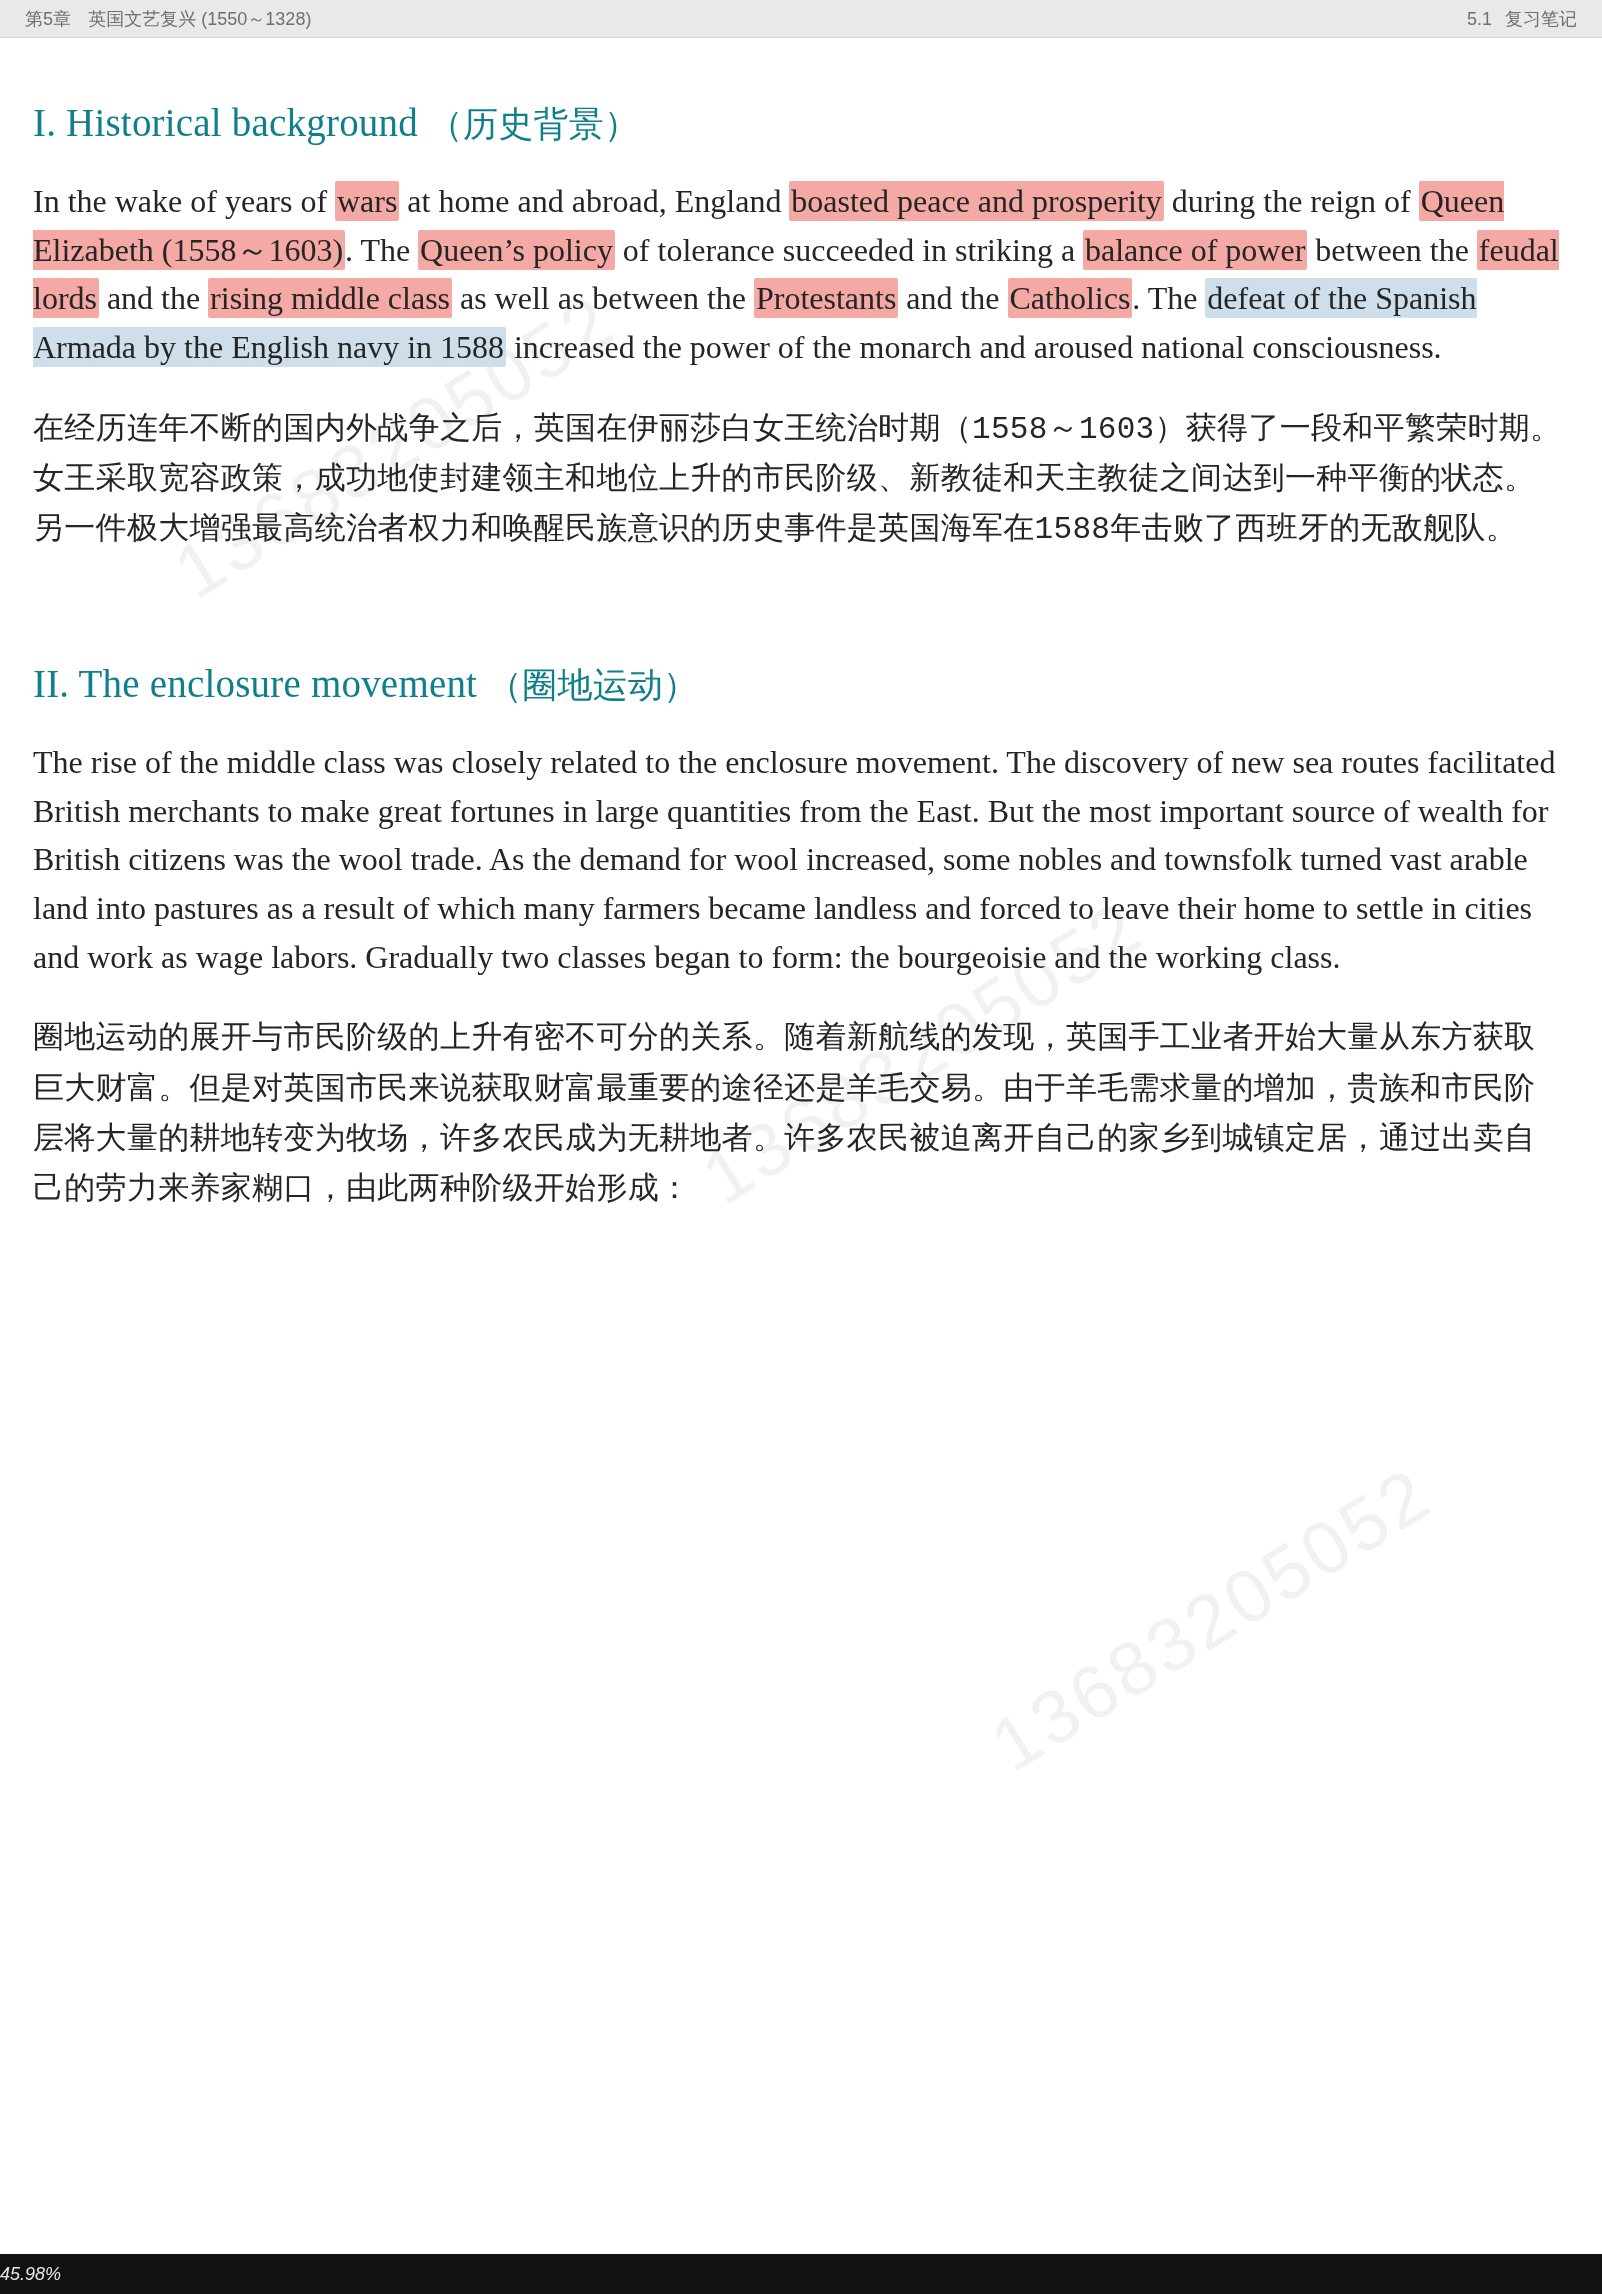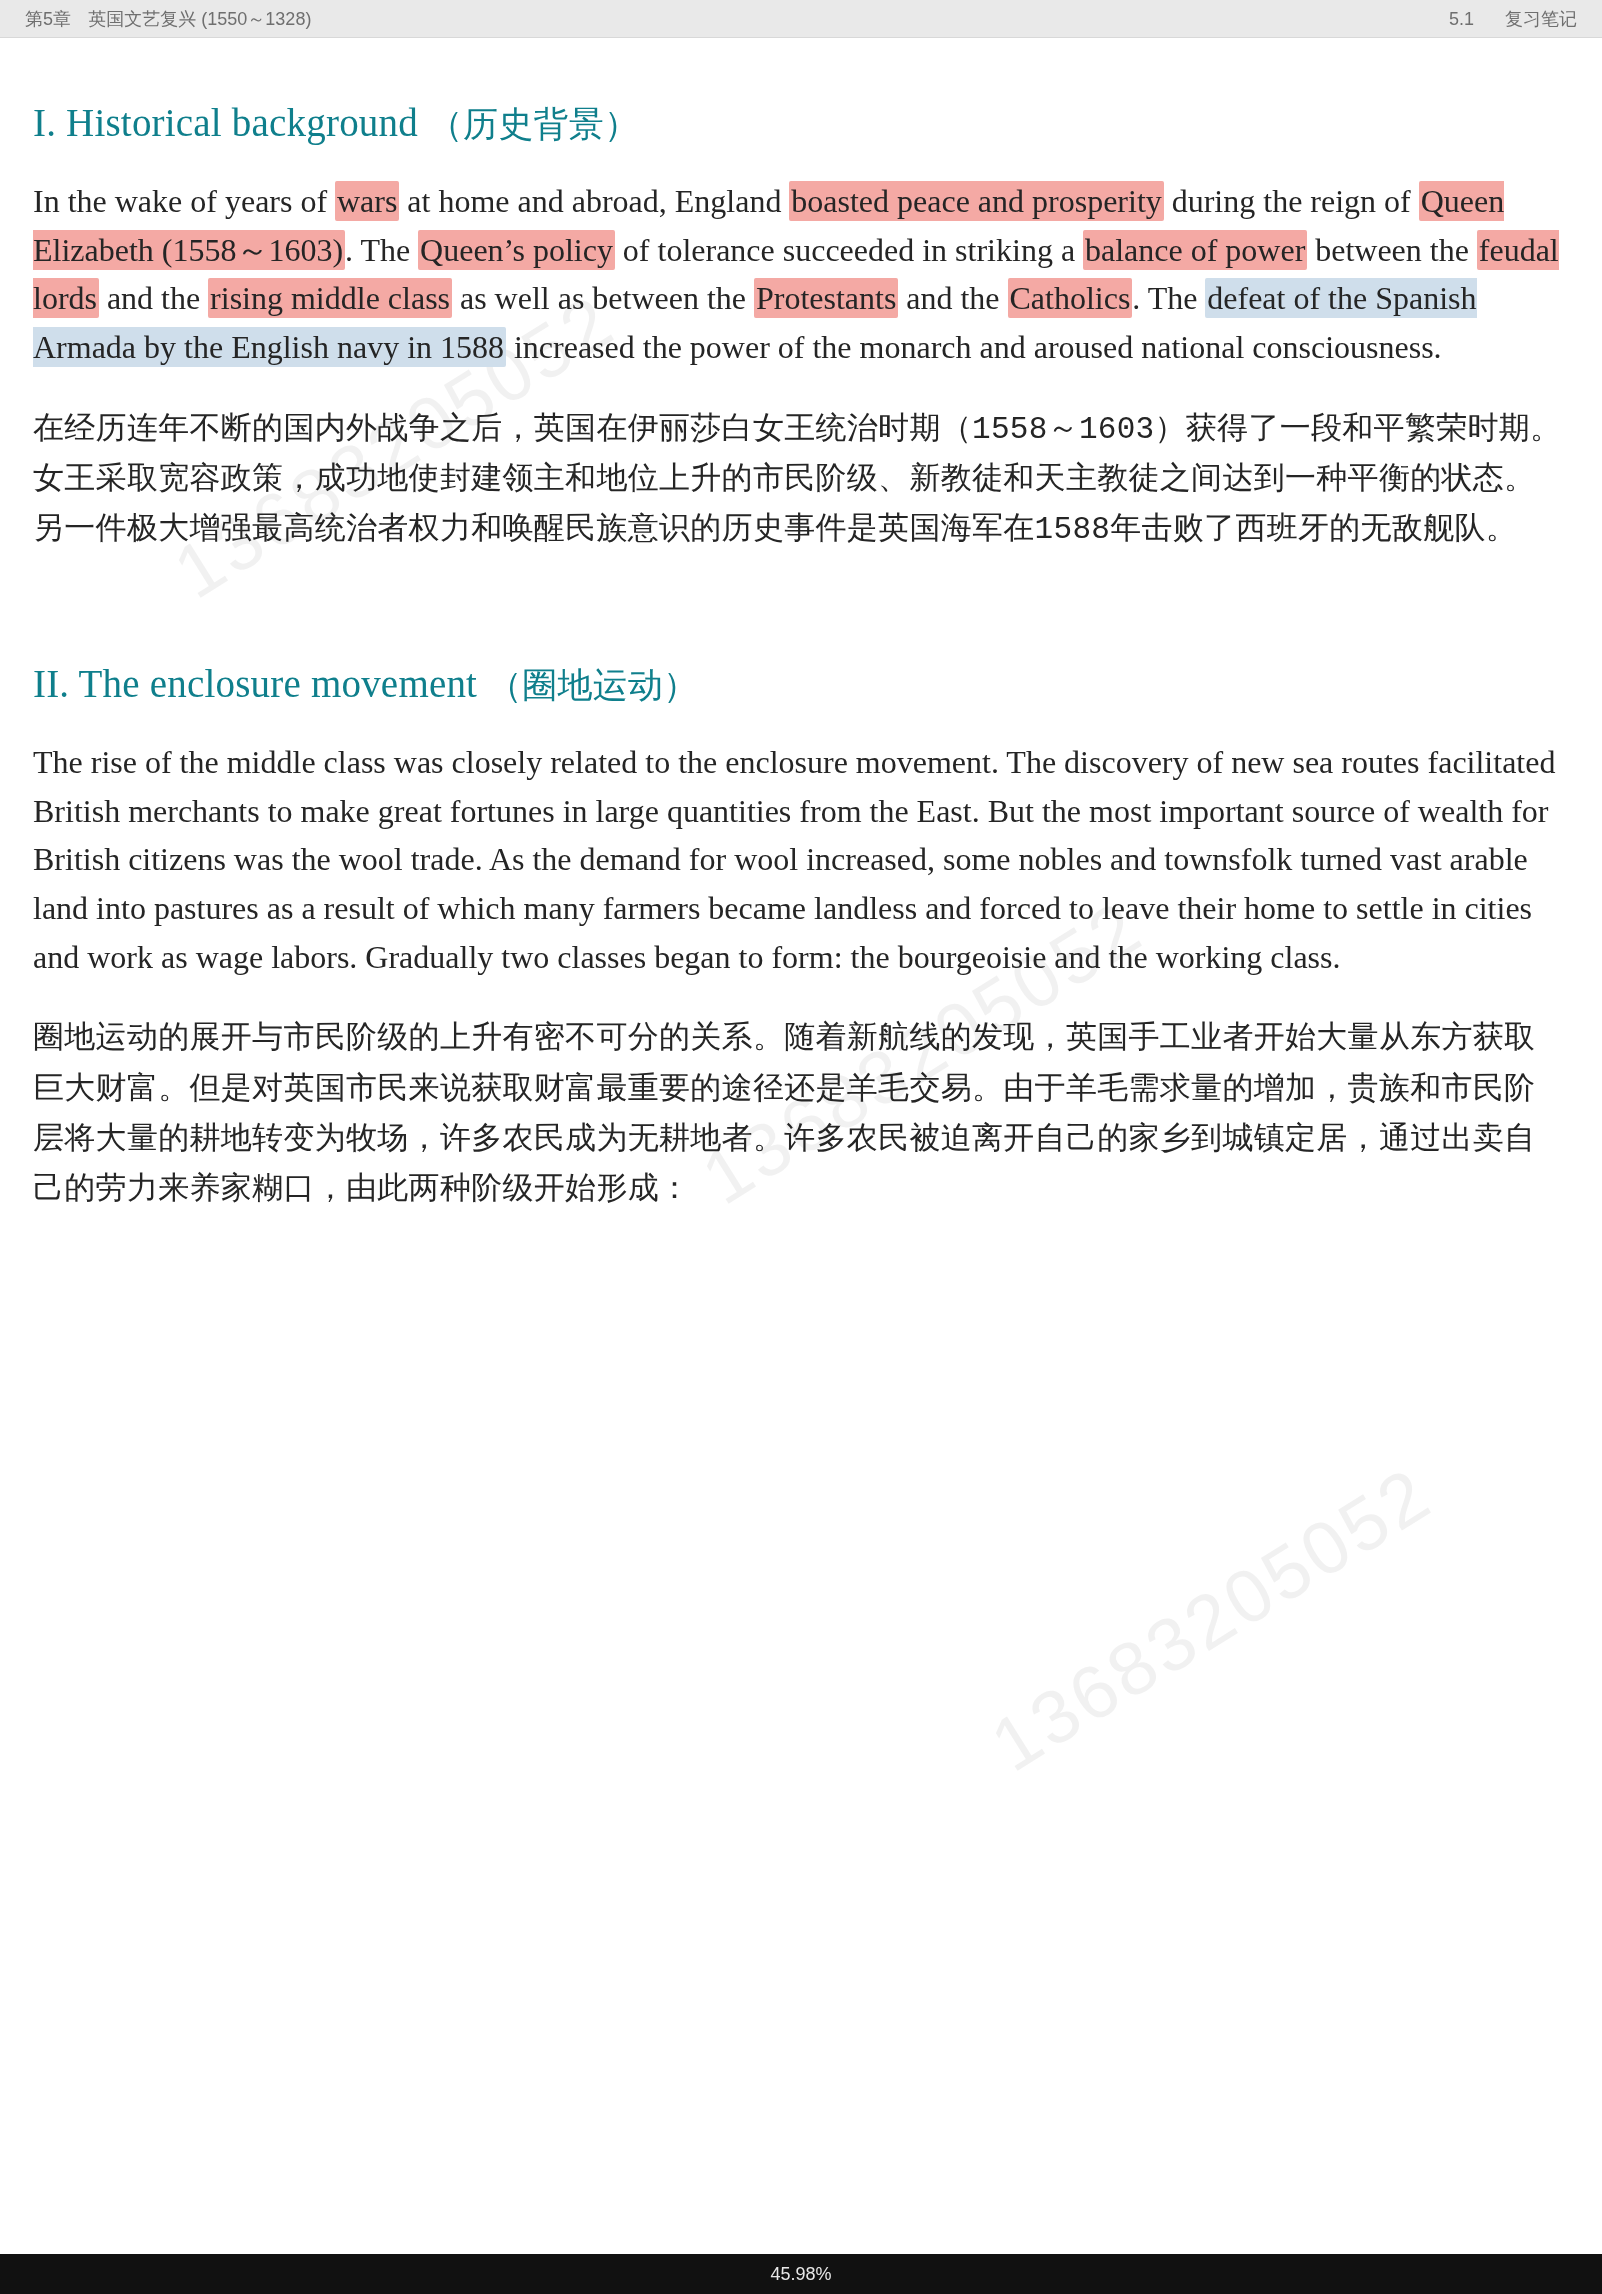--- a/index.html
+++ b/index.html
@@ -23,21 +23,21 @@
     border-bottom: 1px solid #d8d8d8;
     display: flex;
     align-items: center;
     padding: 0 25px;
     font-family: "Liberation Sans", sans-serif;
     font-size: 19px;
     color: #6f6f6f;
     box-sizing: border-box;
   }
   .header-left { display: flex; align-items: baseline; gap: 17.3px; }
-  .header-right { margin-left: auto; display: flex; align-items: baseline; gap: 31px; }
+  .header-right { margin-left: auto; display: flex; align-items: baseline; gap: 13px; }
   .header-chapter { font-size: 18px; }
   .header-title { font-size: 18px; }
   .header-sec { font-size: 18px; }
   .header-note { font-size: 18px; }
 
   
   .content {
     padding: 33px 29px 0 33px;
     position: relative;
     z-index: 2;
@@ -102,24 +102,24 @@
   
   .page-footer {
     position: absolute;
     left: 0; bottom: 0;
     width: 100%;
     height: 40px;
     background: #111111;
     color: #e8e8e8;
     display: flex;
     align-items: center;
-    justify-content: center;
     font-family: "Liberation Sans", sans-serif;
     font-size: 18px;
     z-index: 5;
+    font-style: italic;
   }
 </style>
 </head>
 <body>
 
 <div class="page-header">
   <div class="header-left">
     <span class="header-chapter">第5章</span>
     <span class="header-title">英国文艺复兴 (1550～1328)</span>
   </div>

